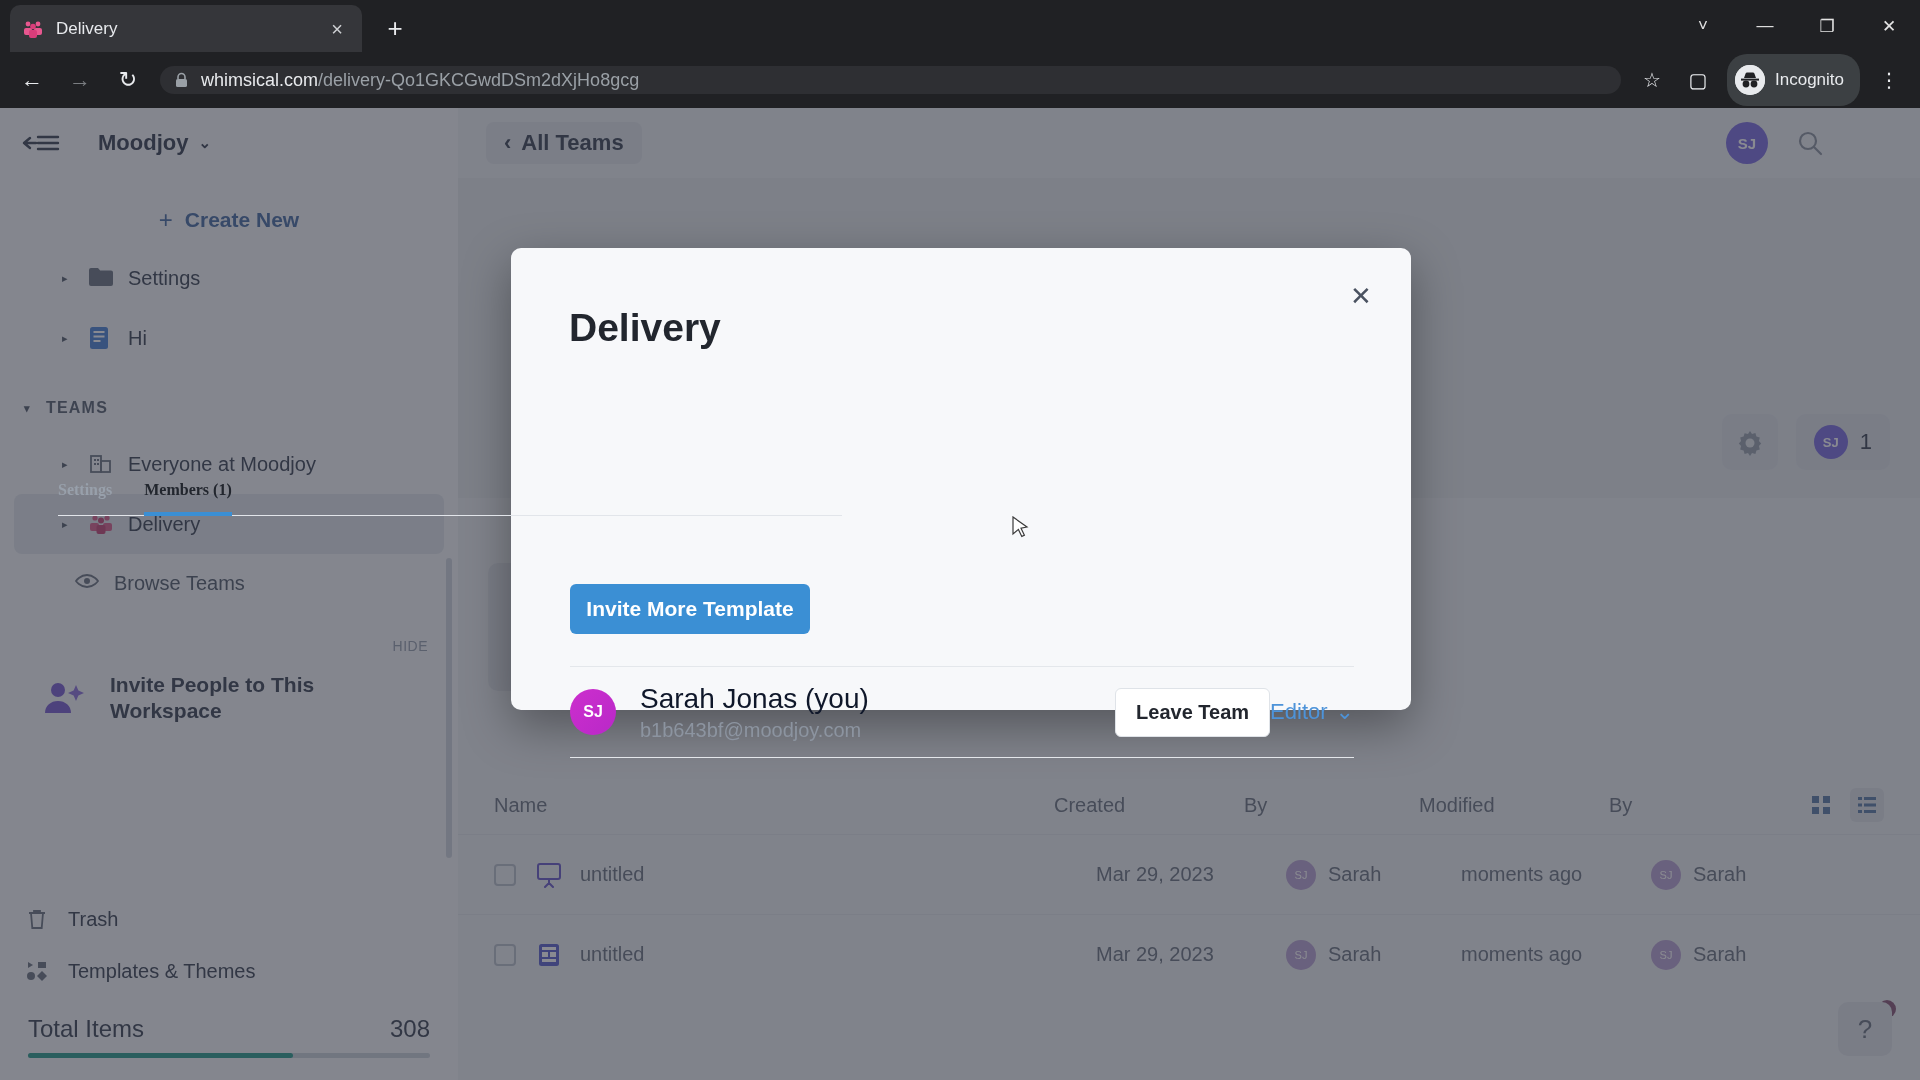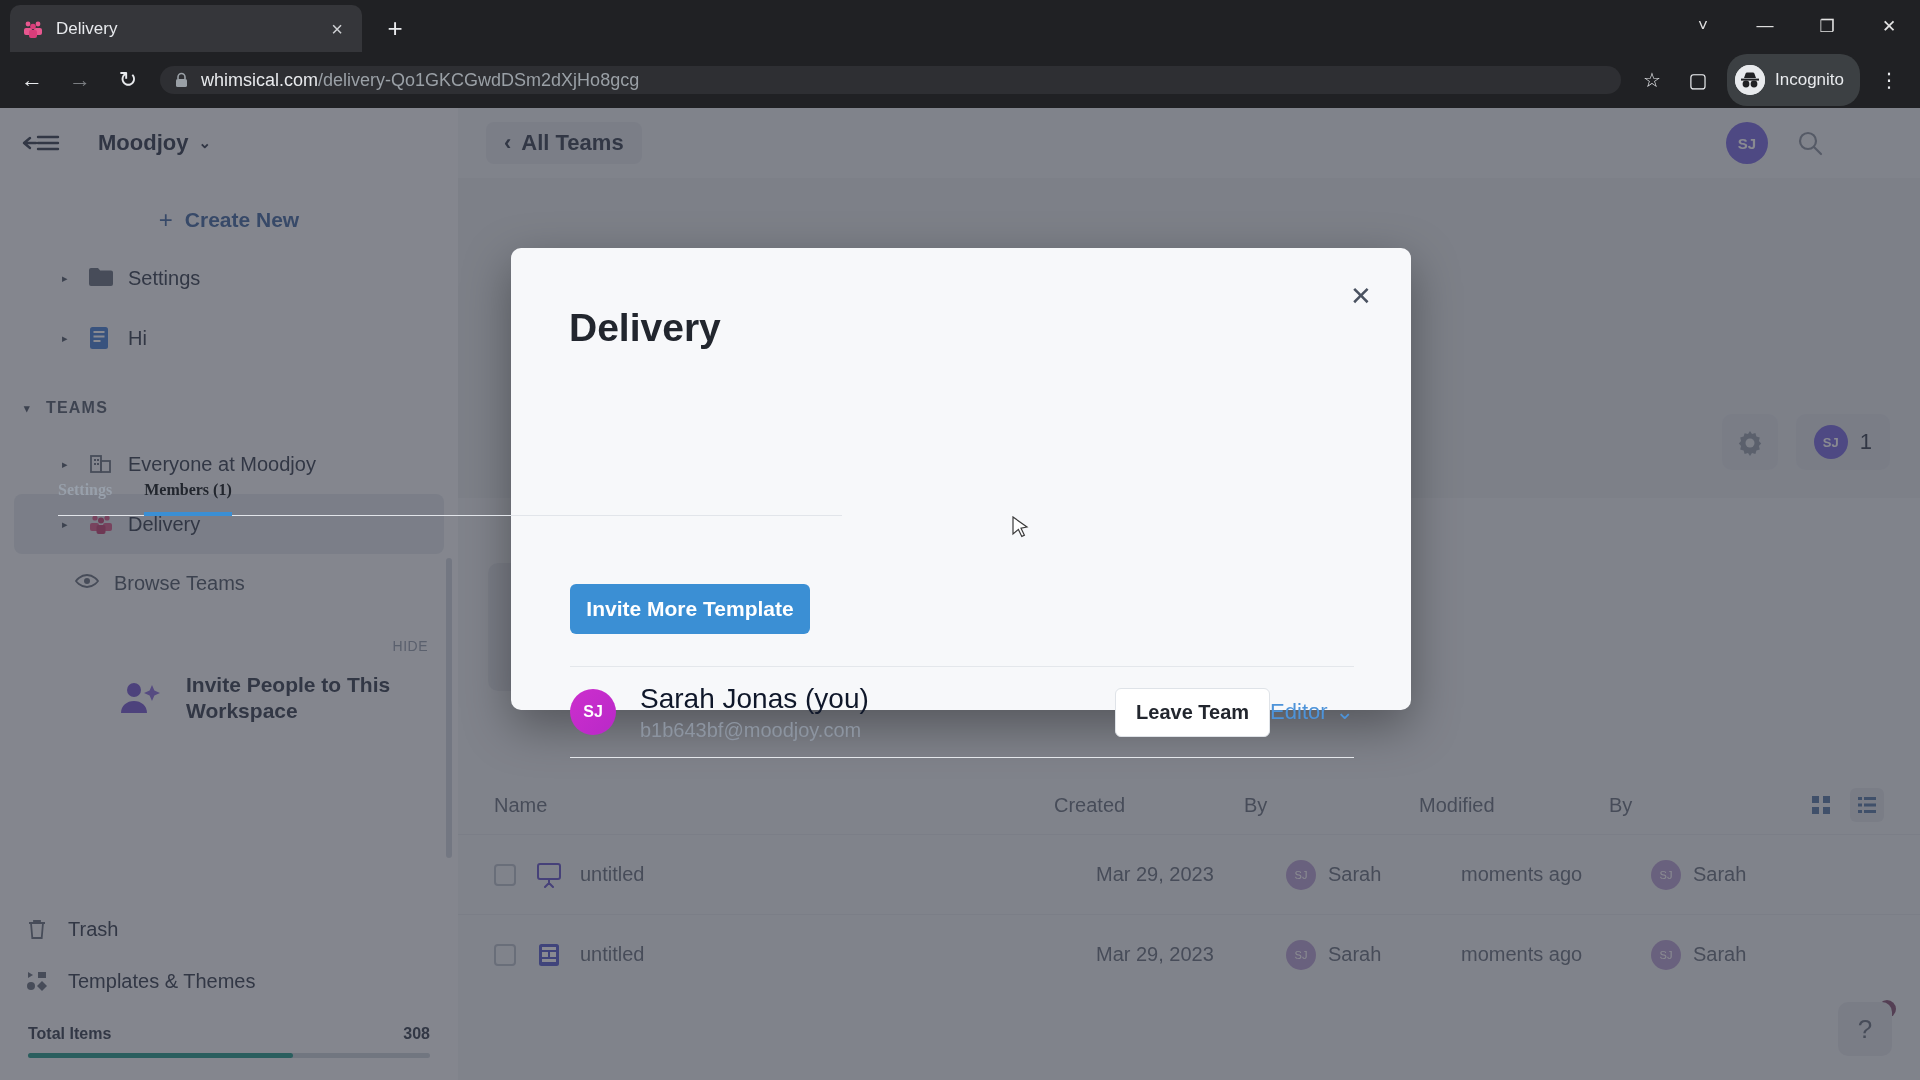--- a/index.html
+++ b/index.html
@@ -68,27 +68,27 @@
              color: #3e4857; border-radius: 8px; margin: 0 14px; }
   .nav-row.active { background: #dfe5ea; }
   .tri { font-size: 11px; color: #55606e; width: 12px; }
   .nav-ico { width: 26px; height: 24px; flex: 0 0 auto; position: relative; }
   .section-head { display: flex; align-items: center; gap: 10px; padding-left: 24px; height: 52px;
                   font-size: 16px; letter-spacing: 1.2px; color: #5a6472; font-weight: 700; margin-top: 14px; }
   .subrow { height: 58px; display: flex; align-items: center; gap: 14px; padding-left: 74px; font-size: 20px;
             color: #55606e; }
   #invite-block { position: relative; margin: 32px 22px 0 22px; padding: 28px 0 30px 0; }
   #invite-block .hide-lbl { position: absolute; right: 8px; top: -6px; font-size: 14px; color: #98a2b0; letter-spacing: .5px; }
-  #invite-inner { display: flex; align-items: center; gap: 20px; padding-left: 20px; justify-content: flex-end; }
+  #invite-inner { display: flex; align-items: center; gap: 20px; padding-left: 20px; }
   #invite-icon { width: 48px; height: 38px; position: relative; flex: 0 0 auto; }
   #invite-text { font-size: 21px; color: #3e4857; font-weight: 700; line-height: 1.25; max-width: 250px; }
   #sidebar-bottom { position: absolute; bottom: 0; left: 0; width: 458px; padding: 0 0 22px 0; }
   .bottom-row { height: 52px; display: flex; align-items: center; gap: 16px; padding-left: 26px; font-size: 20px; color: #3e4857; }
   #total-items { display: flex; align-items: center; justify-content: space-between; padding: 18px 28px 10px 28px;
-                 font-size: 16px; color: #3e4857; font-weight: bold; }
+                 font-size: 24px; color: #3e4857; }
   #total-bar { height: 5px; background: #c9d2da; margin: 0 28px; border-radius: 3px; position: relative; }
   #total-bar-fill { position: absolute; left: 0; top: 0; height: 5px; width: 66%; background: #2e9e8f; border-radius: 3px; }
   #sb-scroll { position: absolute; right: 6px; top: 450px; width: 6px; height: 300px; background: #cfd6dd; border-radius: 3px; }
 
   
   #main { position: absolute; left: 458px; top: 0; width: 1462px; height: 972px; background: #eceff2; }
   #main-topbar { height: 70px; display: flex; align-items: center; padding: 0 28px; gap: 20px; }
   #all-teams-btn { display: flex; align-items: center; gap: 10px; font-size: 22px; font-weight: 700; color: #3e4857;
                    background: #dfe4e9; border-radius: 8px; padding: 8px 18px; }
   #topbar-right { margin-left: auto; display: flex; align-items: center; gap: 22px; }

